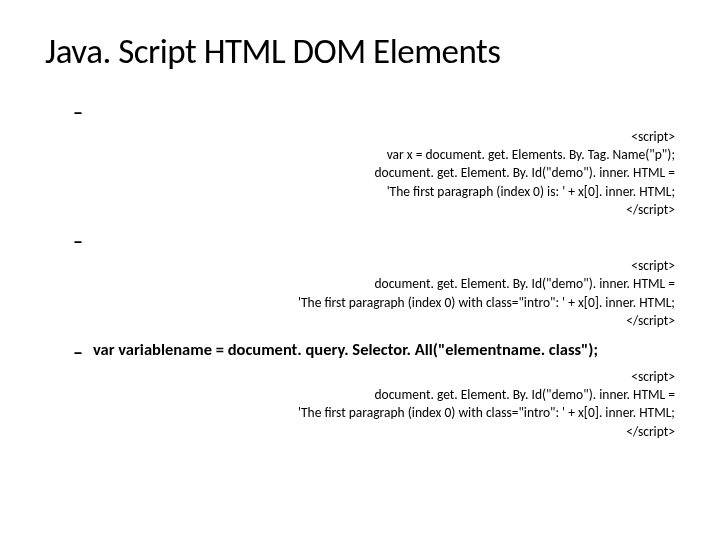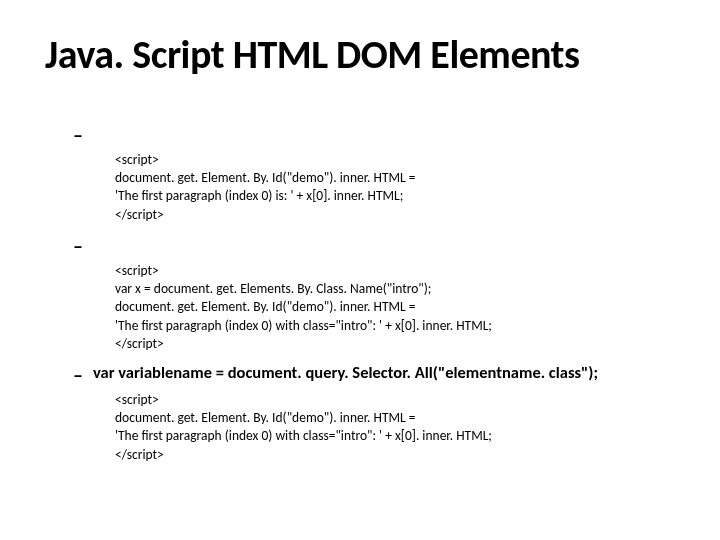--- a/index.html
+++ b/index.html
@@ -6,24 +6,24 @@
     body {
       width: 720px;
       height: 540px;
       background: #ffffff;
       font-family: Calibri, Arial, sans-serif;
       padding: 30px 45px;
       position: relative;
       overflow: hidden;
     }
     .title {
-      font-size: 40px;
-      font-weight: bold;
+      font-size: 35px;
+      font-weight: normal;
       color: #000;
-      margin-bottom: 44px;
+      margin-bottom: 28px;
       letter-spacing: -0.5px;
     }
     .main-item {
       display: flex;
       align-items: flex-start;
       margin-left: 28px;
       margin-bottom: 4px;
     }
     .dash {
       font-size: 20px;
@@ -39,43 +39,44 @@
       line-height: 1.2;
     }
     .code-block {
       margin-left: 70px;
       margin-bottom: 10px;
     }
     .code-line {
       font-size: 13.5px;
       color: #000;
       line-height: 1.35;
+      text-align: right;
     }
   </style>
 </head>
 <body>
 
 <div class="title">Java. Script HTML DOM Elements</div>
 
 <div class="main-item">
   <span class="dash">–</span>
 </div>
 <div class="code-block">
   <div class="code-line">&lt;script&gt;</div>
+  <div class="code-line">var x = document. get. Elements. By. Tag. Name("p");</div>
   <div class="code-line">document. get. Element. By. Id("demo"). inner. HTML =</div>
   <div class="code-line">'The first paragraph (index 0) is: ' + x[0]. inner. HTML;</div>
   <div class="code-line">&lt;/script&gt;</div>
 </div>
 
 <div class="main-item">
   <span class="dash">–</span>
 </div>
 <div class="code-block">
   <div class="code-line">&lt;script&gt;</div>
-  <div class="code-line">var x = document. get. Elements. By. Class. Name("intro");</div>
   <div class="code-line">document. get. Element. By. Id("demo"). inner. HTML =</div>
   <div class="code-line">'The first paragraph (index 0) with class="intro": ' + x[0]. inner. HTML;</div>
   <div class="code-line">&lt;/script&gt;</div>
 </div>
 
 <div class="main-item">
   <span class="dash">–</span>
   <span class="main-text">var variablename = document. query. Selector. All("elementname. class");</span>
 </div>
 <div class="code-block">

